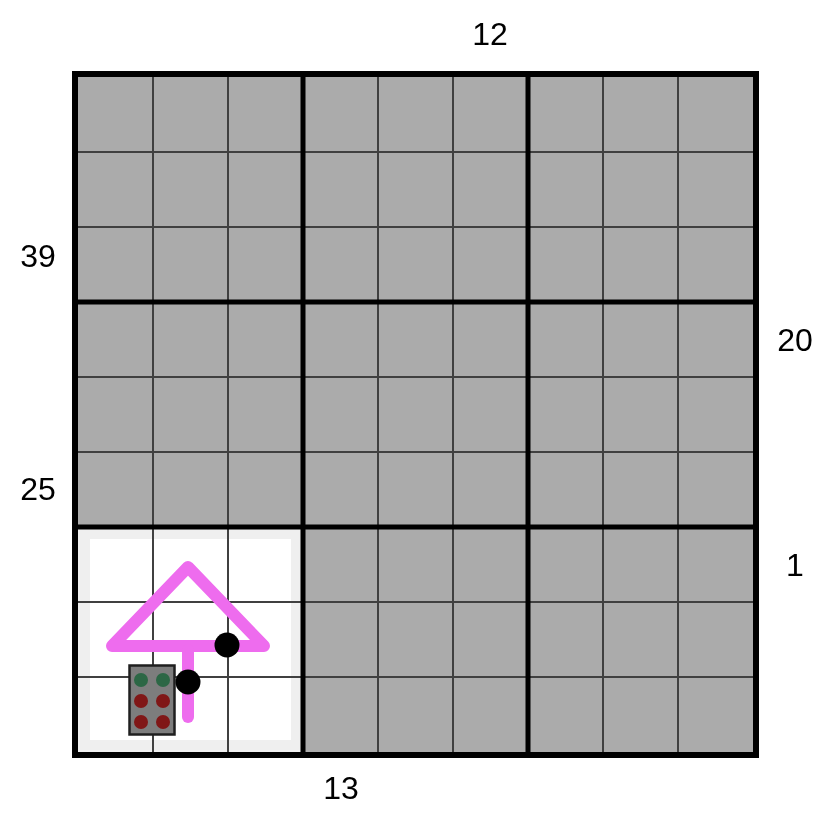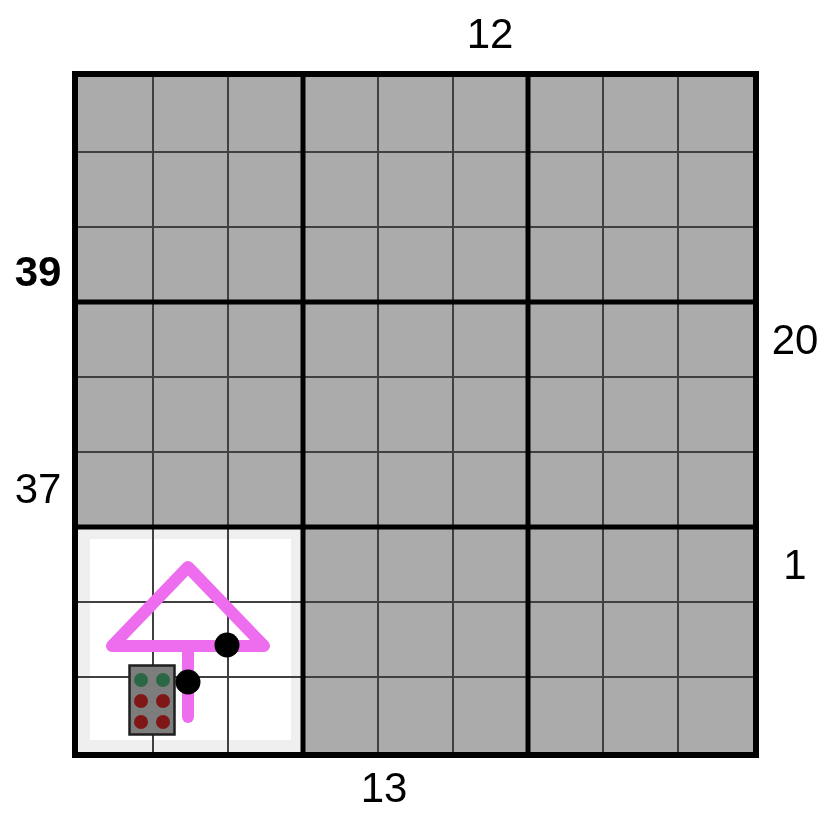--- a/index.html
+++ b/index.html
@@ -20,31 +20,31 @@
   *{box-sizing:border-box;}
   html,body{margin:0;padding:0;}
   body{
     width:832px;height:832px;position:relative;overflow:hidden;
     background:var(--page-bg);
     font-family:"Liberation Sans","DejaVu Sans",sans-serif;
   }
   .clue{
     position:absolute;
     transform:translate(-50%,-50%);
-    font-size:42px;line-height:1;
+    font-size:32px;line-height:1;
     color:var(--label-color);
     white-space:nowrap;
     user-select:none;
   }
   .clue-top{left:490px;top:34px;}
-  .clue-left-1{left:38px;top:272px;font-weight:bold;}
+  .clue-left-1{left:38px;top:256px;}
   .clue-left-2{left:38px;top:489px;}
   .clue-right-1{left:795px;top:340px;}
   .clue-right-2{left:795px;top:565px;}
-  .clue-bottom{left:341px;top:788px;margin-left:43px;}
+  .clue-bottom{left:341px;top:788px;}
   .board{
     position:absolute;left:72px;top:71px;
     width:687px;height:687px;
     border:6px solid var(--grid-line-thick);
     background:var(--cell-hidden);
   }
   .board svg{display:block;}
   .cell-hidden{fill:var(--cell-hidden);}
   .cell-revealed{fill:var(--cell-revealed);}
   .reveal-shade{fill:none;stroke:var(--reveal-shade);stroke-width:12;}
@@ -55,21 +55,21 @@
   .dot{fill:var(--dot-color);}
   .sprite-body{fill:var(--sprite-body);stroke:var(--sprite-border);stroke-width:2.5;}
   .sprite-green{fill:var(--sprite-dot-green);}
   .sprite-red{fill:var(--sprite-dot-red);}
 </style>
 </head>
 <body>
 
 <div class="clue clue-top">12</div>
 <div class="clue clue-left-1">39</div>
-<div class="clue clue-left-2">37</div>
+<div class="clue clue-left-2">25</div>
 <div class="clue clue-right-1">20</div>
 <div class="clue clue-right-2">1</div>
 <div class="clue clue-bottom">13</div>
 
 <div class="board">
   <svg width="675" height="675" viewBox="0 0 675 675">
 
     <rect class="cell-hidden" x="0" y="0" width="675" height="675"></rect>
 
     <rect class="cell-revealed" x="0" y="450" width="225" height="225"></rect>

